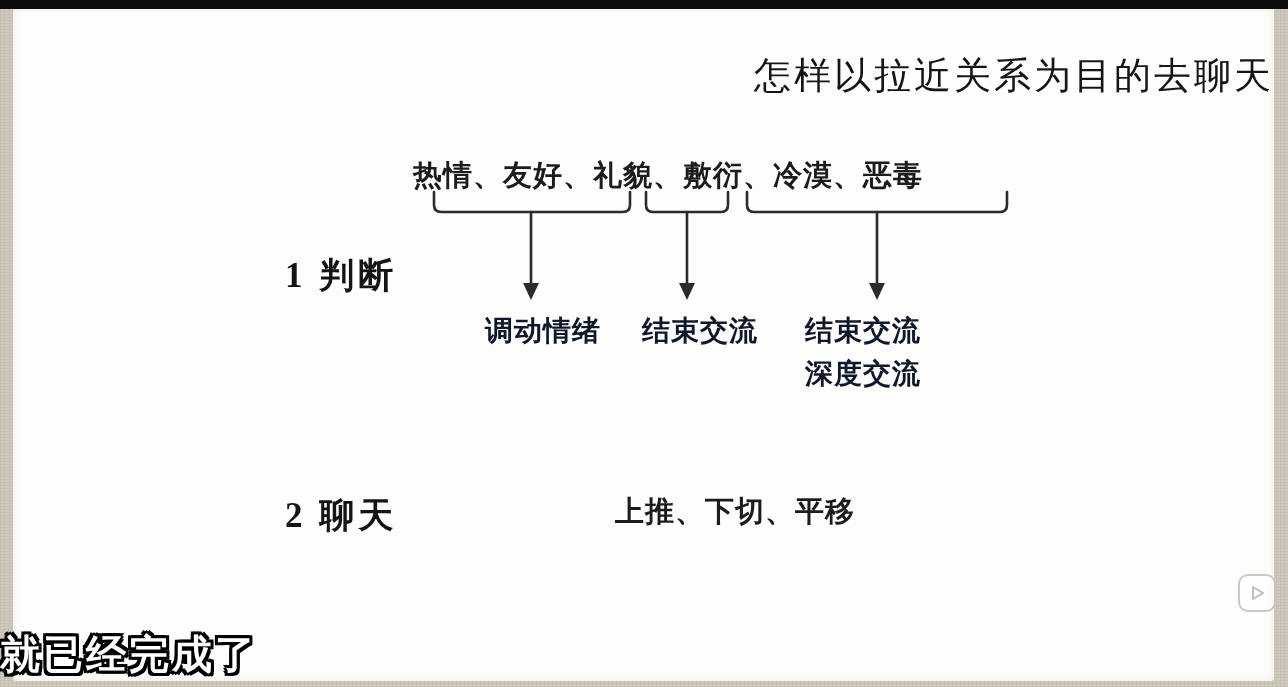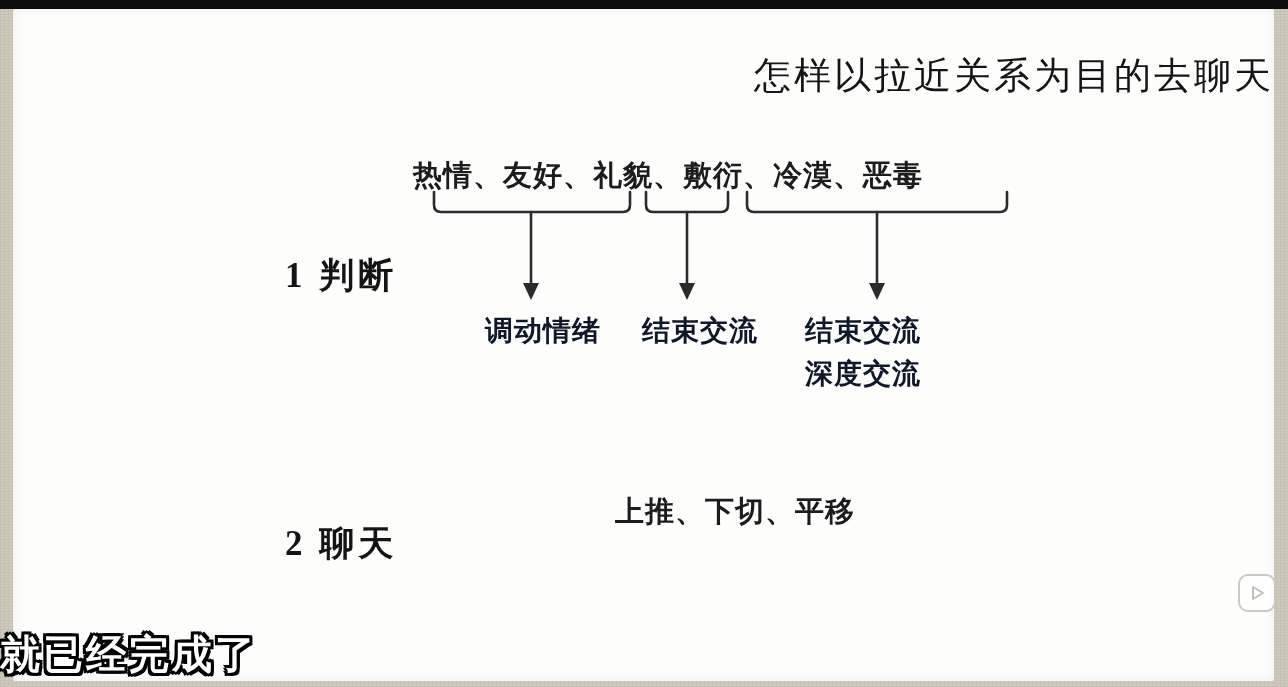--- a/index.html
+++ b/index.html
@@ -44,21 +44,21 @@
   .diagram-svg{
     position:absolute; inset:0; width:1288px; height:687px;
     pointer-events:none;
   }
   .section-label{
     position:absolute;
     font-size:35px; font-weight:bold; color:#141414;
     letter-spacing:4px;
   }
   .label-1{ left:272px; top:243px; }
-  .label-2{ left:272px; top:511px; }
+  .label-2{ left:272px; top:483px; }
   .outcome{
     position:absolute; top:300px; width:160px;
     text-align:center;
     font-size:28px; font-weight:bold; color:#0f172a;
     line-height:1.55; letter-spacing:1px;
   }
   .outcome-1{ left:450px; }
   .outcome-2{ left:607px; }
   .outcome-3{ left:770px; }
   .chat-methods{

